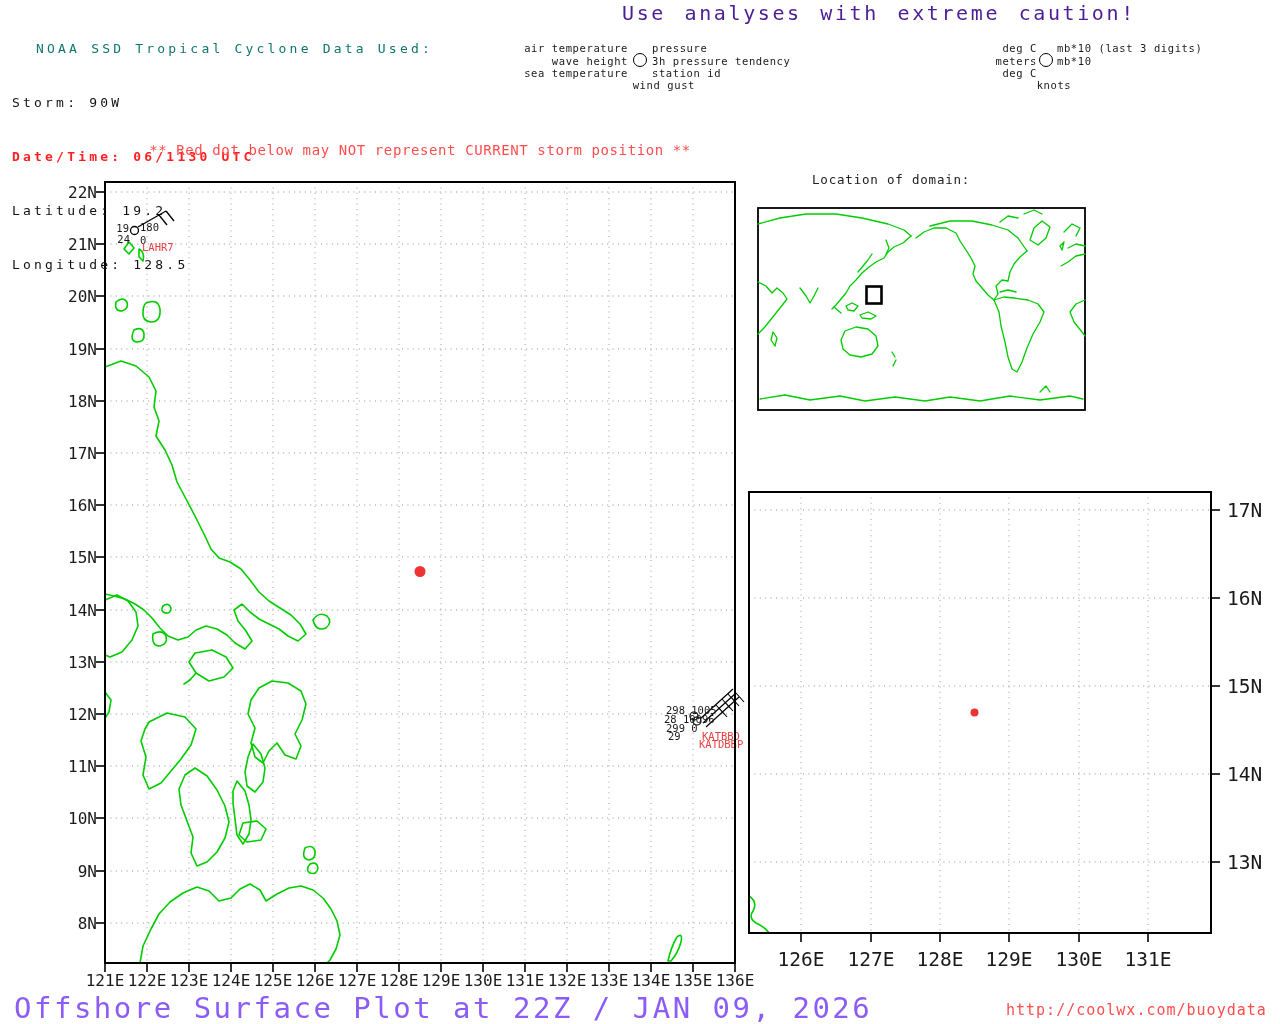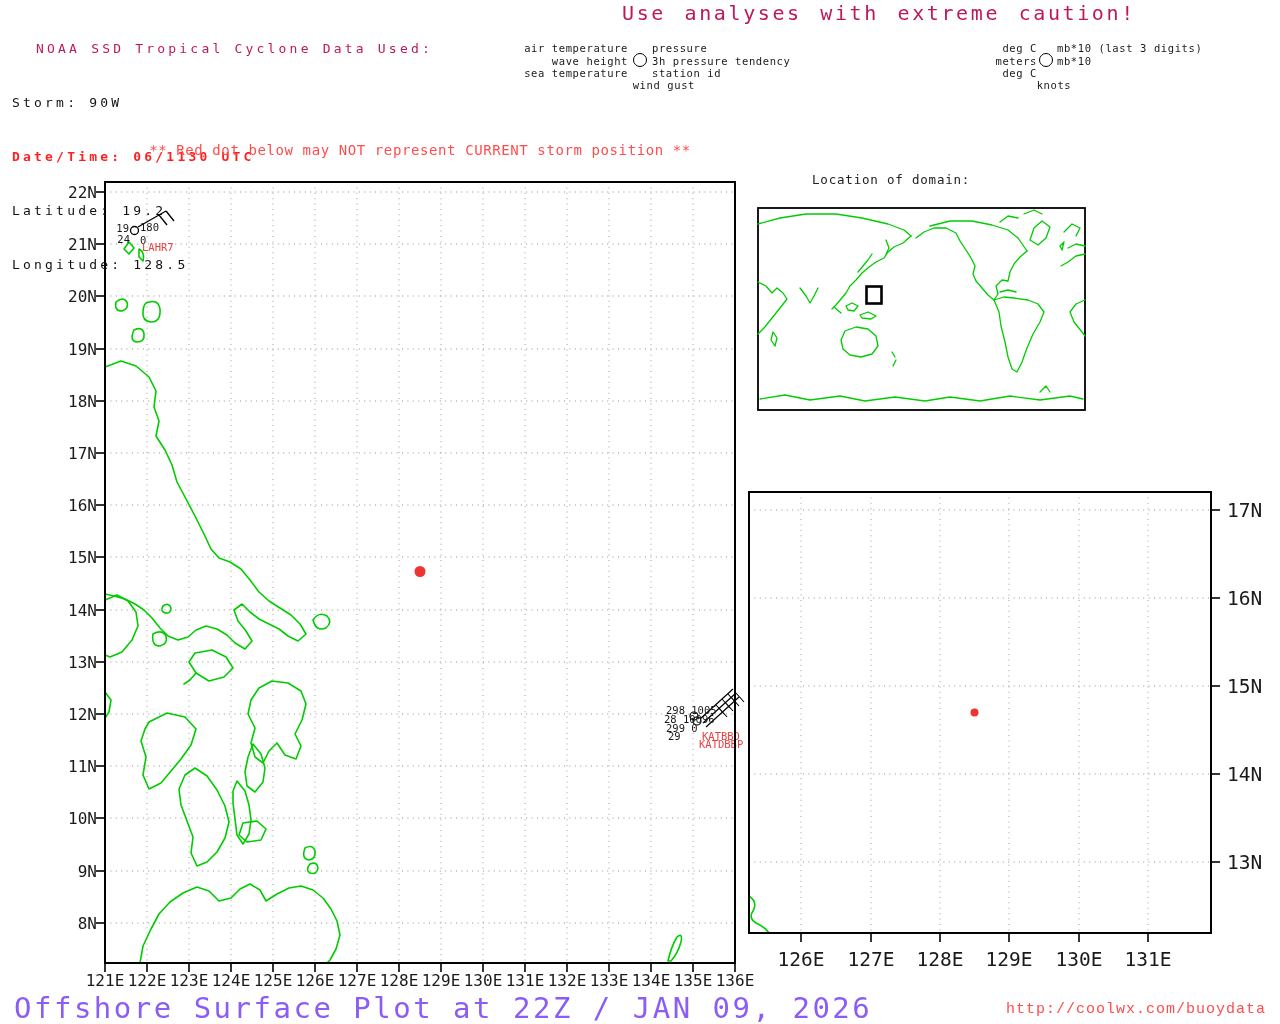--- a/index.html
+++ b/index.html
@@ -1,37 +1,37 @@
 <!DOCTYPE html>
 <html><head>
 <meta charset="utf-8">
 <style>
   html,body{margin:0;padding:0;}
   body{width:1280px;height:1024px;background:#ffffff;position:relative;overflow:hidden;
        font-family:"DejaVu Sans Mono", monospace;color:#111;}
   .abs{position:absolute;}
-  .red{color:#be185d;padding-left:24px;}
+  .red{color:#0f766e;padding-left:24px;}
   .redbold{color:#ff1f1f;font-weight:bold;}
   #info{left:12px;top:4px;font-size:13px;line-height:18px;letter-spacing:3.2px;white-space:pre;}
-  #caution{left:622px;top:1px;font-size:20px;letter-spacing:2.6px;word-spacing:4px;color:#be185d;}
+  #caution{left:622px;top:1px;font-size:20px;letter-spacing:2.6px;word-spacing:4px;color:#4c1d95;}
   .lgtxt{font-size:10.5px;line-height:12.6px;letter-spacing:0.6px;color:#1a1a1a;}
   #lg1-left{left:440px;top:42px;width:188px;text-align:right;}
   #lg1-right{left:652px;top:42px;}
   #lg1-gust{left:605px;top:79px;width:90px;text-align:right;}
   #lg2-left{left:950px;top:42px;width:87px;text-align:right;}
   #lg2-right{left:1057px;top:42px;}
   #lg2-knots{left:1018px;top:79px;width:72px;text-align:center;}
   .legend-circle{width:12px;height:12px;border:1.5px solid #000;border-radius:50%;background:#fff;}
   #lg1-circle{left:633px;top:53px;}
   #lg2-circle{left:1039px;top:53px;}
   #warning{left:105px;top:142px;width:630px;text-align:center;font-size:14px;
            letter-spacing:0.6px;color:#ff4d4d;}
   #domain-title{left:812px;top:172px;font-size:12.5px;letter-spacing:0.8px;color:#222;}
   #footer-title{left:14px;top:991px;font-size:29px;letter-spacing:2.5px;color:#8b5cf6;}
-  #footer-url{left:1006px;top:1001px;font-size:15px;letter-spacing:1px;color:#ff4d4d;text-decoration:none;font-family:Liberation Mono, monospace;}
+  #footer-url{left:1006px;top:1001px;font-size:15px;letter-spacing:1px;color:#ff4d4d;text-decoration:none;}
   svg text{font-family:"DejaVu Sans Mono", monospace;fill:#1a1a1a;}
   .axis-label{font-size:16px;}
   .inset-label{font-size:19.5px;}
   .stn-num{font-size:10.5px;}
   .stn-id{font-size:10.5px;fill:#e84040;}
 </style>
 </head>
 <body>
 
 <svg class="abs" style="left:0;top:0" width="1280" height="1024" viewBox="0 0 1280 1024">

